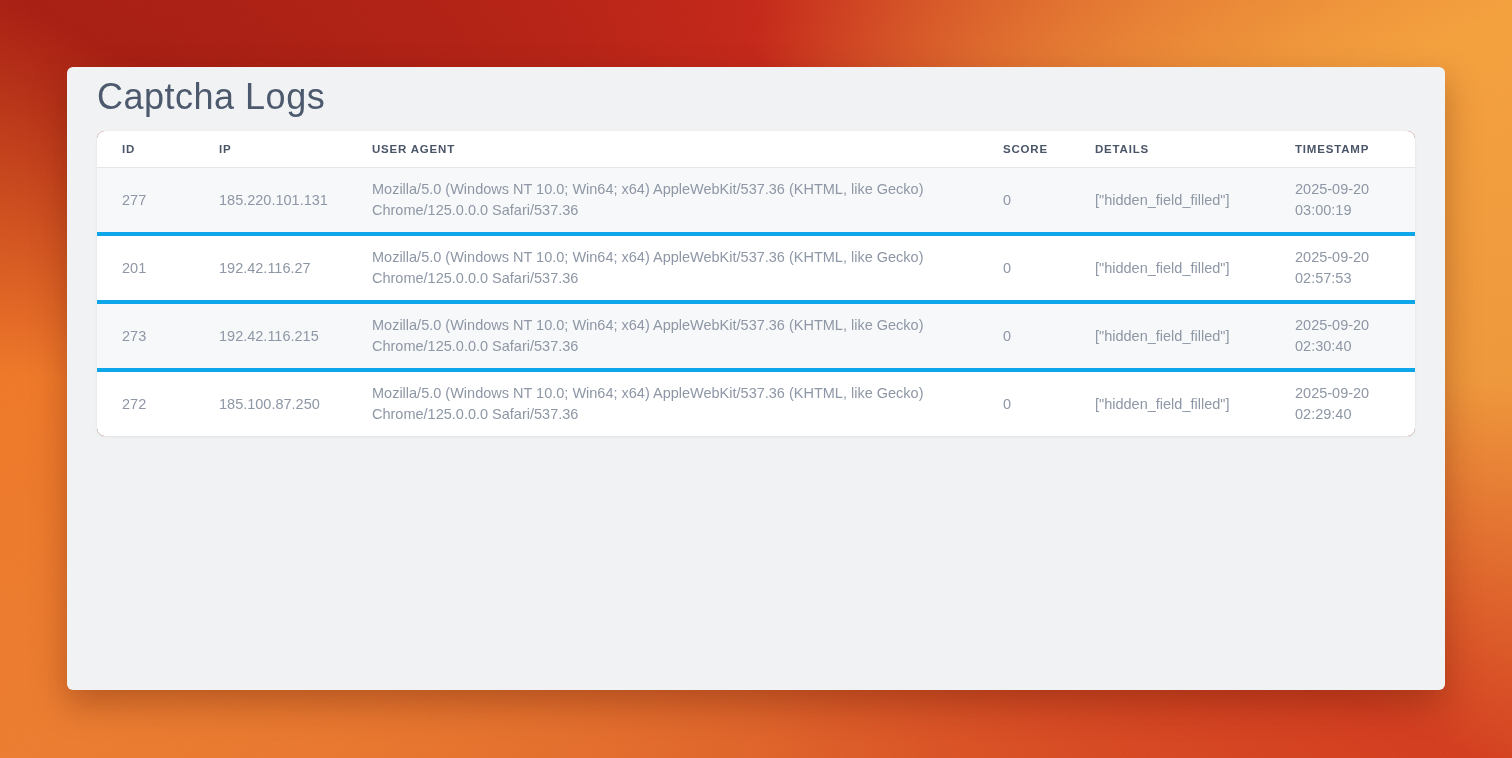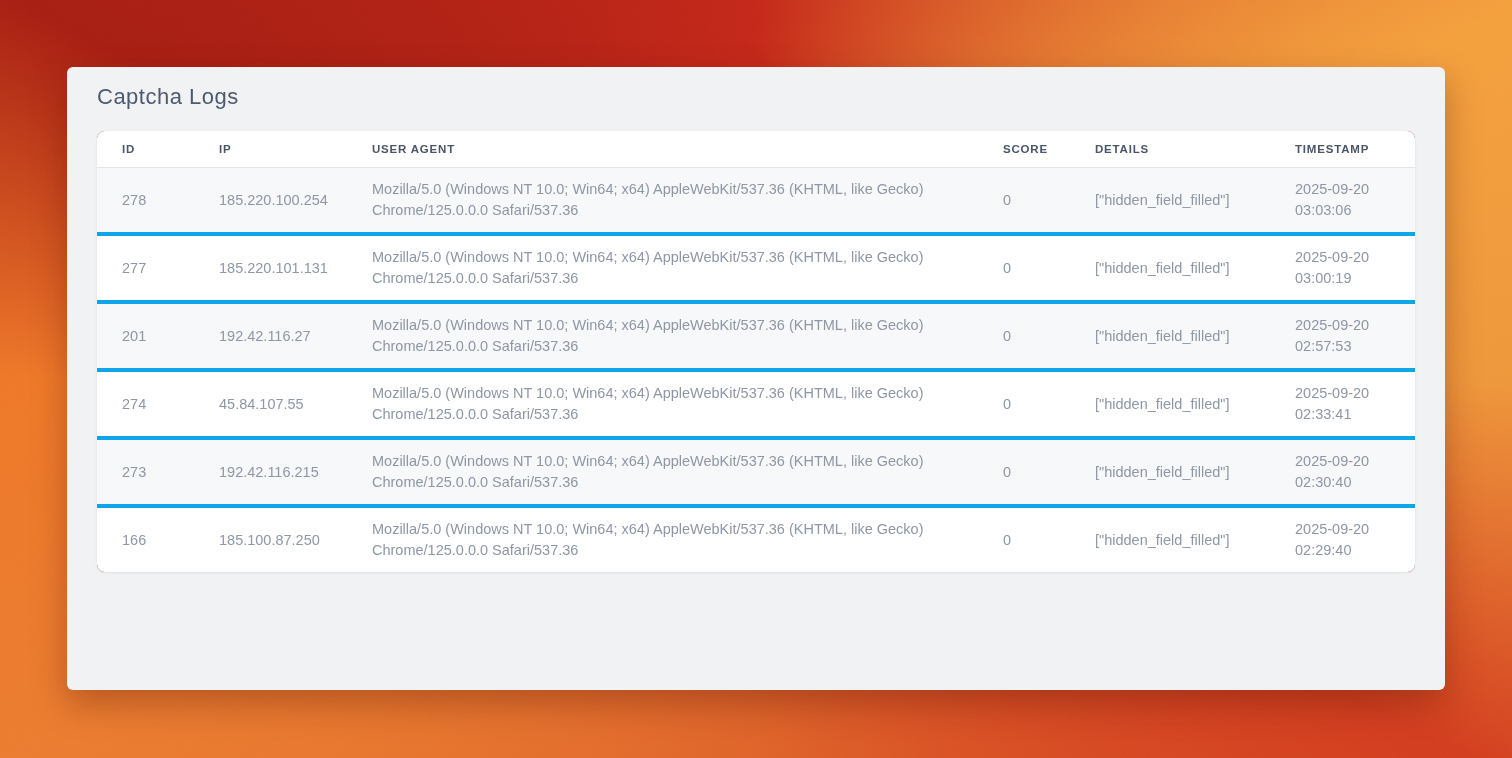--- a/index.html
+++ b/index.html
@@ -42,21 +42,21 @@
     height: 623px;
     background: #f1f2f4;
     border-radius: 6px;
     box-shadow: 0 14px 34px rgba(90, 20, 5, 0.35);
     overflow: hidden;
     box-sizing: border-box;
     padding: 13px 30px 0 30px;
   }
   .page-title {
     margin: 0 0 17px 0;
-    font-size: 22px;
+    font-size: 36px;
     line-height: 34px;
     font-weight: 500;
     letter-spacing: 0.5px;
     color: #4d5a6e;
   }
   .table-wrap {
     background: #7f1d1d;
     border-radius: 8px;
     box-shadow: 0 1px 3px rgba(0,0,0,0.07);
     overflow: hidden;
@@ -130,68 +130,52 @@
         <tr>
           <th>ID</th>
           <th>IP</th>
           <th>USER AGENT</th>
           <th>SCORE</th>
           <th>DETAILS</th>
           <th>TIMESTAMP</th>
         </tr>
       </thead>
       <tbody>
-  <tr>
-    <td>278</td>
-    <td>185.220.100.254</td>
-    <td>Mozilla/5.0 (Windows NT 10.0; Win64; x64) AppleWebKit/537.36 (KHTML, like Gecko) Chrome/125.0.0.0 Safari/537.36</td>
-    <td>0</td>
-    <td class="nowrap">["hidden_field_filled"]</td>
-    <td>2025-09-20 03:03:06</td>
-  </tr>
 
   <tr>
     <td>277</td>
     <td>185.220.101.131</td>
     <td>Mozilla/5.0 (Windows NT 10.0; Win64; x64) AppleWebKit/537.36 (KHTML, like Gecko) Chrome/125.0.0.0 Safari/537.36</td>
     <td>0</td>
     <td class="nowrap">["hidden_field_filled"]</td>
     <td>2025-09-20 03:00:19</td>
   </tr>
 
   <tr>
     <td>201</td>
     <td>192.42.116.27</td>
     <td>Mozilla/5.0 (Windows NT 10.0; Win64; x64) AppleWebKit/537.36 (KHTML, like Gecko) Chrome/125.0.0.0 Safari/537.36</td>
     <td>0</td>
     <td class="nowrap">["hidden_field_filled"]</td>
     <td>2025-09-20 02:57:53</td>
   </tr>
 
 
-  <tr>
-    <td>274</td>
-    <td>45.84.107.55</td>
-    <td>Mozilla/5.0 (Windows NT 10.0; Win64; x64) AppleWebKit/537.36 (KHTML, like Gecko) Chrome/125.0.0.0 Safari/537.36</td>
-    <td>0</td>
-    <td class="nowrap">["hidden_field_filled"]</td>
-    <td>2025-09-20 02:33:41</td>
-  </tr>
 
   <tr>
     <td>273</td>
     <td>192.42.116.215</td>
     <td>Mozilla/5.0 (Windows NT 10.0; Win64; x64) AppleWebKit/537.36 (KHTML, like Gecko) Chrome/125.0.0.0 Safari/537.36</td>
     <td>0</td>
     <td class="nowrap">["hidden_field_filled"]</td>
     <td>2025-09-20 02:30:40</td>
   </tr>
 
   <tr>
-    <td>166</td>
+    <td>272</td>
     <td>185.100.87.250</td>
     <td>Mozilla/5.0 (Windows NT 10.0; Win64; x64) AppleWebKit/537.36 (KHTML, like Gecko) Chrome/125.0.0.0 Safari/537.36</td>
     <td>0</td>
     <td class="nowrap">["hidden_field_filled"]</td>
     <td>2025-09-20 02:29:40</td>
   </tr>
 
 </tbody>
     </table>
   </div>

